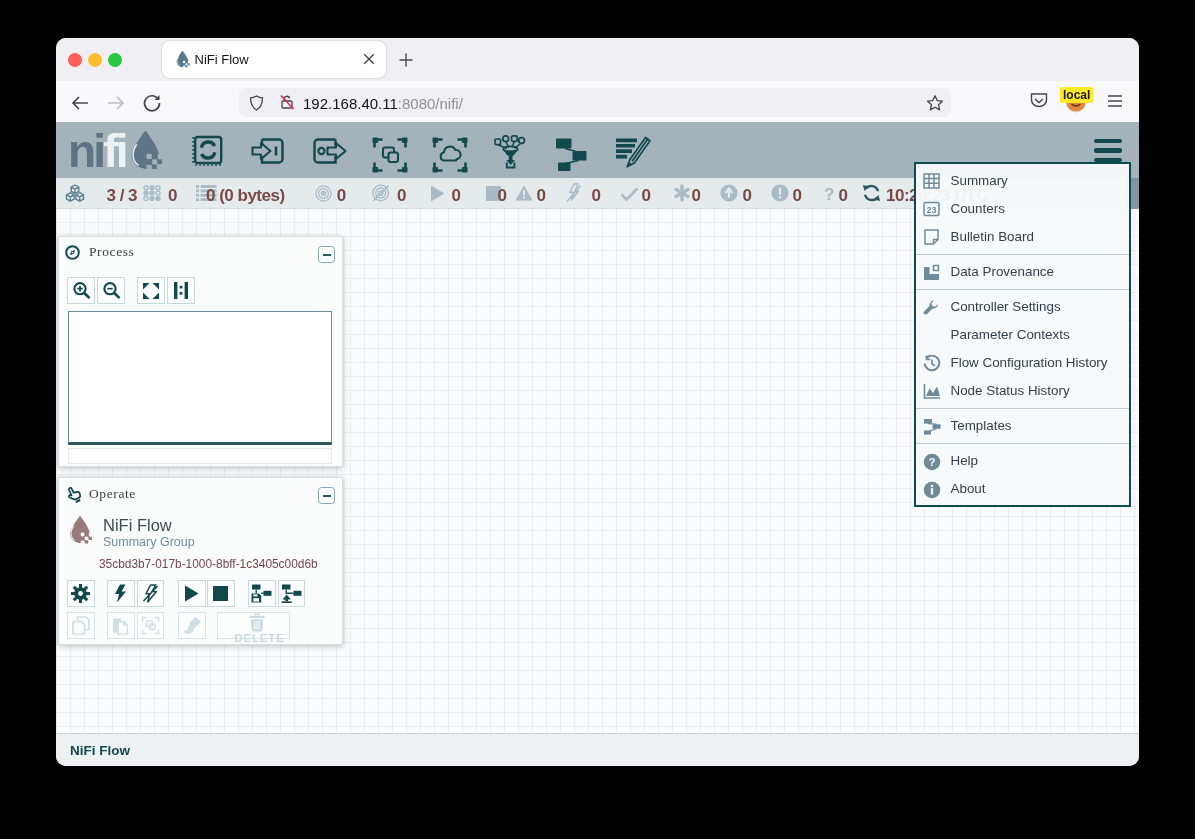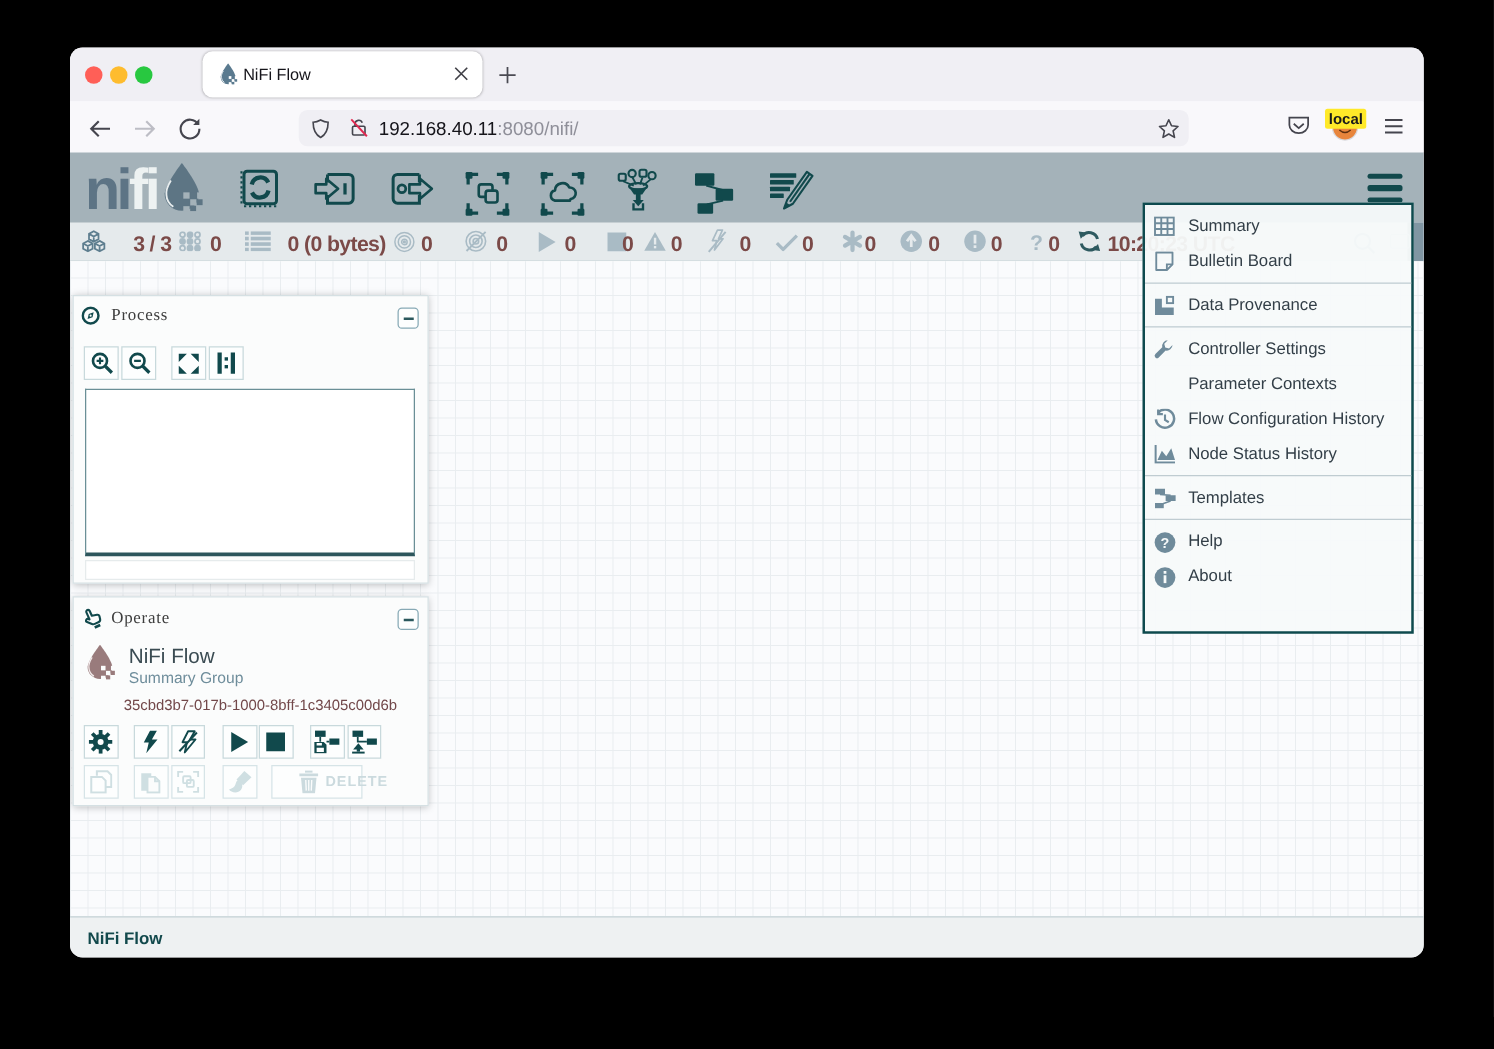--- a/index.html
+++ b/index.html
@@ -238,21 +238,21 @@
       <svg class="abs" style="left:140px; top:7px;" width="21" height="16" viewBox="0 0 21 16" fill="#a9bbc5">
         <rect x="0" y="0" width="3" height="2.9"></rect>
           <rect x="4.6" y="0" width="16" height="2.9"></rect>
         <rect x="0" y="4.4" width="3" height="2.9"></rect>
           <rect x="4.6" y="4.4" width="16" height="2.9"></rect>
         <rect x="0" y="8.8" width="3" height="2.9"></rect>
           <rect x="4.6" y="8.8" width="16" height="2.9"></rect>
         <rect x="0" y="13.2" width="3" height="2.9"></rect>
           <rect x="4.6" y="13.2" width="16" height="2.9"></rect>
       </svg>
-      <div class="cnt" style="left:174px;">0 (0 bytes)</div>
+      <div class="cnt" style="left:150px;">0 (0 bytes)</div>
       <svg class="abs" style="left:258.5px; top:7px;" width="17" height="17" viewBox="0 0 17 17" fill="none" stroke="#a9bbc5">
         <circle cx="8.5" cy="8.5" r="7.6" stroke-width="1.2"></circle>
           <circle cx="8.5" cy="8.5" r="4.9" stroke-width="1.2"></circle>
           <circle cx="8.5" cy="8.5" r="2.2" stroke-width="1.2"></circle>
           <circle cx="8.5" cy="8.5" r="0.8" fill="#a9bbc5"></circle>
       </svg>
       <div class="cnt" style="left:280.8px;">0</div>
       <svg class="abs" style="left:314.5px; top:5px;" width="20" height="20" viewBox="0 0 20 20" fill="none" stroke="#a9bbc5">
         <circle cx="9.7" cy="10" r="7.8" stroke-width="1.3"></circle>
         <circle cx="9.7" cy="10" r="5" stroke-width="1.3"></circle>
@@ -459,21 +459,21 @@
           <rect x="5.5" y="5" width="6" height="5.5" rx="1"></rect>
             <rect x="8.5" y="8" width="5.5" height="5.5" rx="1"></rect>
         </svg>
       </div>
       <div class="pbtn" style="left:119px; top:134px; width:27.8px; border-color:#d6e4e7;">
         <svg width="20" height="19" viewBox="0 0 20 19" fill="#cfdfe2">
             <path d="M13.5 0.8 L19.2 5.8 L12.5 12.2 L7.2 7.6 Z"></path>
             <path d="M8.5 8 C6.5 9.2 6.8 11.4 5.6 13 C4.4 14.6 2.6 15 1.2 15.6 C2.8 18 8.2 19.2 10.8 15.8 C12.8 13.2 11.6 10 10 8.8 Z"></path>
           </svg>
       </div>
-      <div class="pbtn" style="left:158.4px; top:134px; width:72.3px; justify-content:flex-start; padding-left:21px; border-color:#d6e4e7;">
+      <div class="pbtn" style="left:158.4px; top:134px; width:72.3px; justify-content:flex-start; padding-left:7px; border-color:#d6e4e7;flex-direction:column;">
         <svg width="16" height="19" viewBox="0 0 16 19" fill="#cbdade">
             <rect x="0.5" y="2.8" width="15" height="2.2"></rect>
             <rect x="5" y="0.5" width="6" height="1.6"></rect>
             <path d="M1.8 6.2 H14.2 L13 18.5 H3 Z"></path>
             <g stroke="#fbfcfc" stroke-width="1.1">
               <path d="M5.6 8 L6 16.5 M8 8 V16.5 M10.4 8 L10 16.5"></path>
             </g>
           </svg>
         <span style="font-size:11.5px; font-weight:bold; color:#cbdade; margin-left:5px; letter-spacing:0.8px;">DELETE</span>
       </div>
@@ -483,20 +483,24 @@
     </div>
   </div>
 </div>
 
 <div id="gmenu">
   <div style="height:3px"></div>
   <div class="mi"><svg width="17" height="16" viewBox="0 0 17 16" fill="none" stroke="#6f8b9b" stroke-width="1.5">
         <rect x="1" y="1" width="15" height="14"></rect>
         <path d="M1 5.6 H16 M1 10.2 H16 M6 1 V15 M11 1 V15"></path>
       </svg>Summary</div>
+  <div class="mi"><svg width="17" height="16" viewBox="0 0 17 16" fill="none" stroke="#6f8b9b" stroke-width="1.5">
+        <rect x="1" y="1.5" width="15" height="13" rx="1.5"></rect>
+        <text x="8.5" y="11.5" font-size="9" font-weight="bold" fill="#6f8b9b" stroke="none" text-anchor="middle" font-family="Liberation Sans">23</text>
+      </svg>Counters</div>
   <div class="mi"><svg width="17" height="16" viewBox="0 0 17 16" fill="none" stroke="#6f8b9b" stroke-width="1.5">
         <path d="M2 1 H15 V10.5 L10.5 15 H2 Z" stroke-linejoin="round"></path>
         <path d="M10.5 15 V10.5 H15"></path>
       </svg>Bulletin Board</div>
   <div class="msep"></div>
   <div class="mi"><svg width="17" height="17" viewBox="0 0 17 17" fill="#6f8b9b">
         <path d="M1 3 H6.5 V16 H1 Z M6.5 10 H16 V16 H6.5 Z"></path>
         <rect x="10.5" y="1.5" width="5" height="5" fill="none" stroke="#6f8b9b" stroke-width="1.5"></rect>
       </svg>Data Provenance</div>
   <div class="msep"></div>

